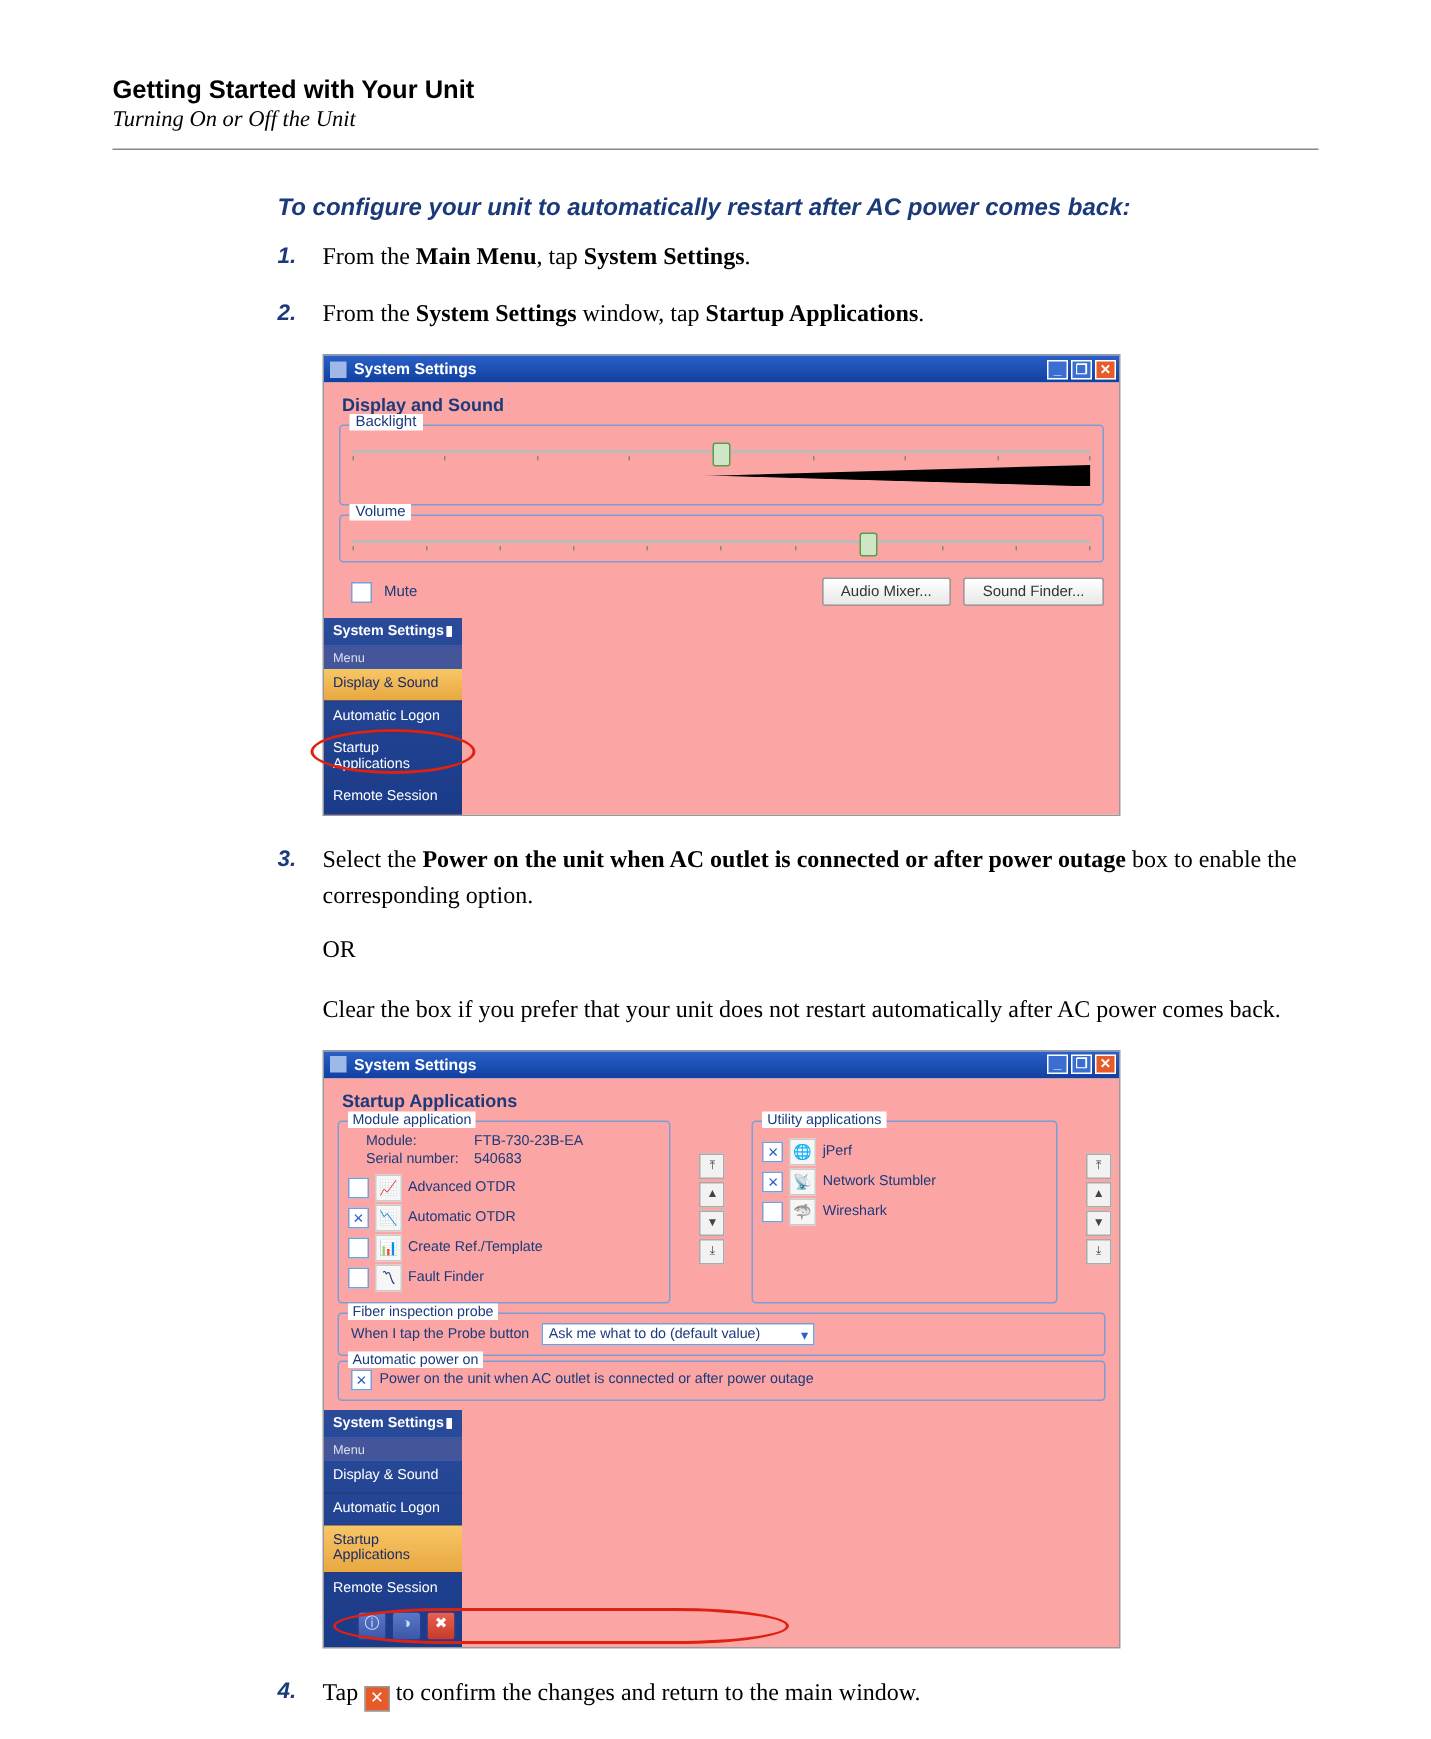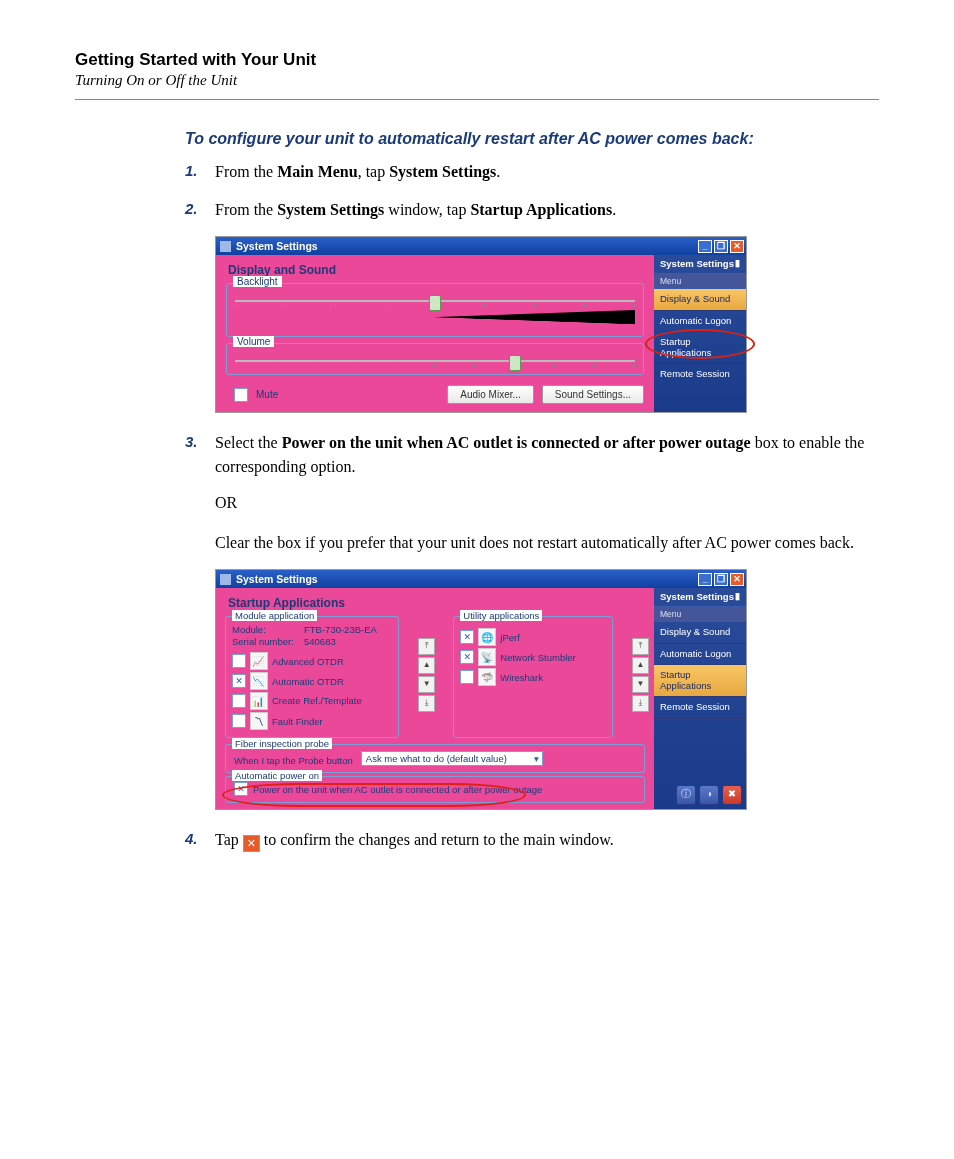--- a/index.html
+++ b/index.html
@@ -100,21 +100,22 @@
     font-size: 9px;
     line-height: 11px;
     text-align: center;
   }
   .titlebar .winbtn.close {
     background: #e75a2a;
   }
   .window-body {
     display: flex;
     align-items: stretch;
-    background: #ec4899;
+    background: #fca5a5;
+    flex-direction: column;
   }
   .panel {
     flex: 1;
     padding: 0;
     color: #1b3a7a;
   }
   .panel-head {
     font-weight: bold;
     font-size: 12px;
     color: #1b3a7a;
@@ -254,21 +255,21 @@
     margin: 0 3px;
   }
   .apps-col .legend {
     position: absolute;
     top: -7px; left: 6px;
     background: #fff;
     padding: 0 3px;
     font-size: 9.5px;
     color: #1b3a7a;
   }
-  .kv { color: #1b3a7a; font-size: 9.5px; margin: 1px 0; }
+  .kv { color: #1b3a7a; font-size: 9.5px; margin: 1px 12px; }
   .kv .lab { display: inline-block; width: 72px; }
   .app-list {
     margin-top: 4px;
   }
   .app-row {
     display: flex;
     align-items: center;
     gap: 4px;
     padding: 1px 0;
     font-size: 9.5px;
@@ -301,21 +302,21 @@
   }
   .fiber {
     border: 1px solid #7a9ed6;
     border-radius: 3px;
     margin: 6px 9px 3px 9px;
     padding: 6px 8px;
     position: relative;
     font-size: 9.5px;
     color: #1b3a7a;
     display: flex;
-    align-items: flex-end;
+    align-items: center;
     gap: 8px;
   }
   .fiber .legend {
     position: absolute; top: -7px; left: 6px; background: #fff; padding: 0 3px;
   }
   .dropdown {
     border: 1px solid #7a9ed6;
     background: #fff;
     padding: 1px 16px 1px 4px;
     font-size: 9.5px;
@@ -468,21 +469,21 @@
                 <span></span>
               </div>
             <div class="slider-thumb" style="left:70%"></div>
           </div>
         </div>
         <div class="panel-bottom">
           <span class="chk"></span>
           <span style="color:#1b3a7a">Mute</span>
           <span style="flex:1"></span>
           <span class="btn">Audio Mixer...</span>
-          <span class="btn">Sound Settings...</span>
+          <span class="btn">Sound Finder...</span>
         </div>
       </div>
       <div class="sidebar" style="position:relative">
         <div class="sidebar-head">
           <span>System Settings</span>
           <span style="font-size:9px">▮</span>
         </div>
         <div class="sidebar-menu-label">Menu</div>
         <div class="sidebar-item active">Display &amp; Sound</div>
         <div class="sidebar-item">Automatic Logon</div>

